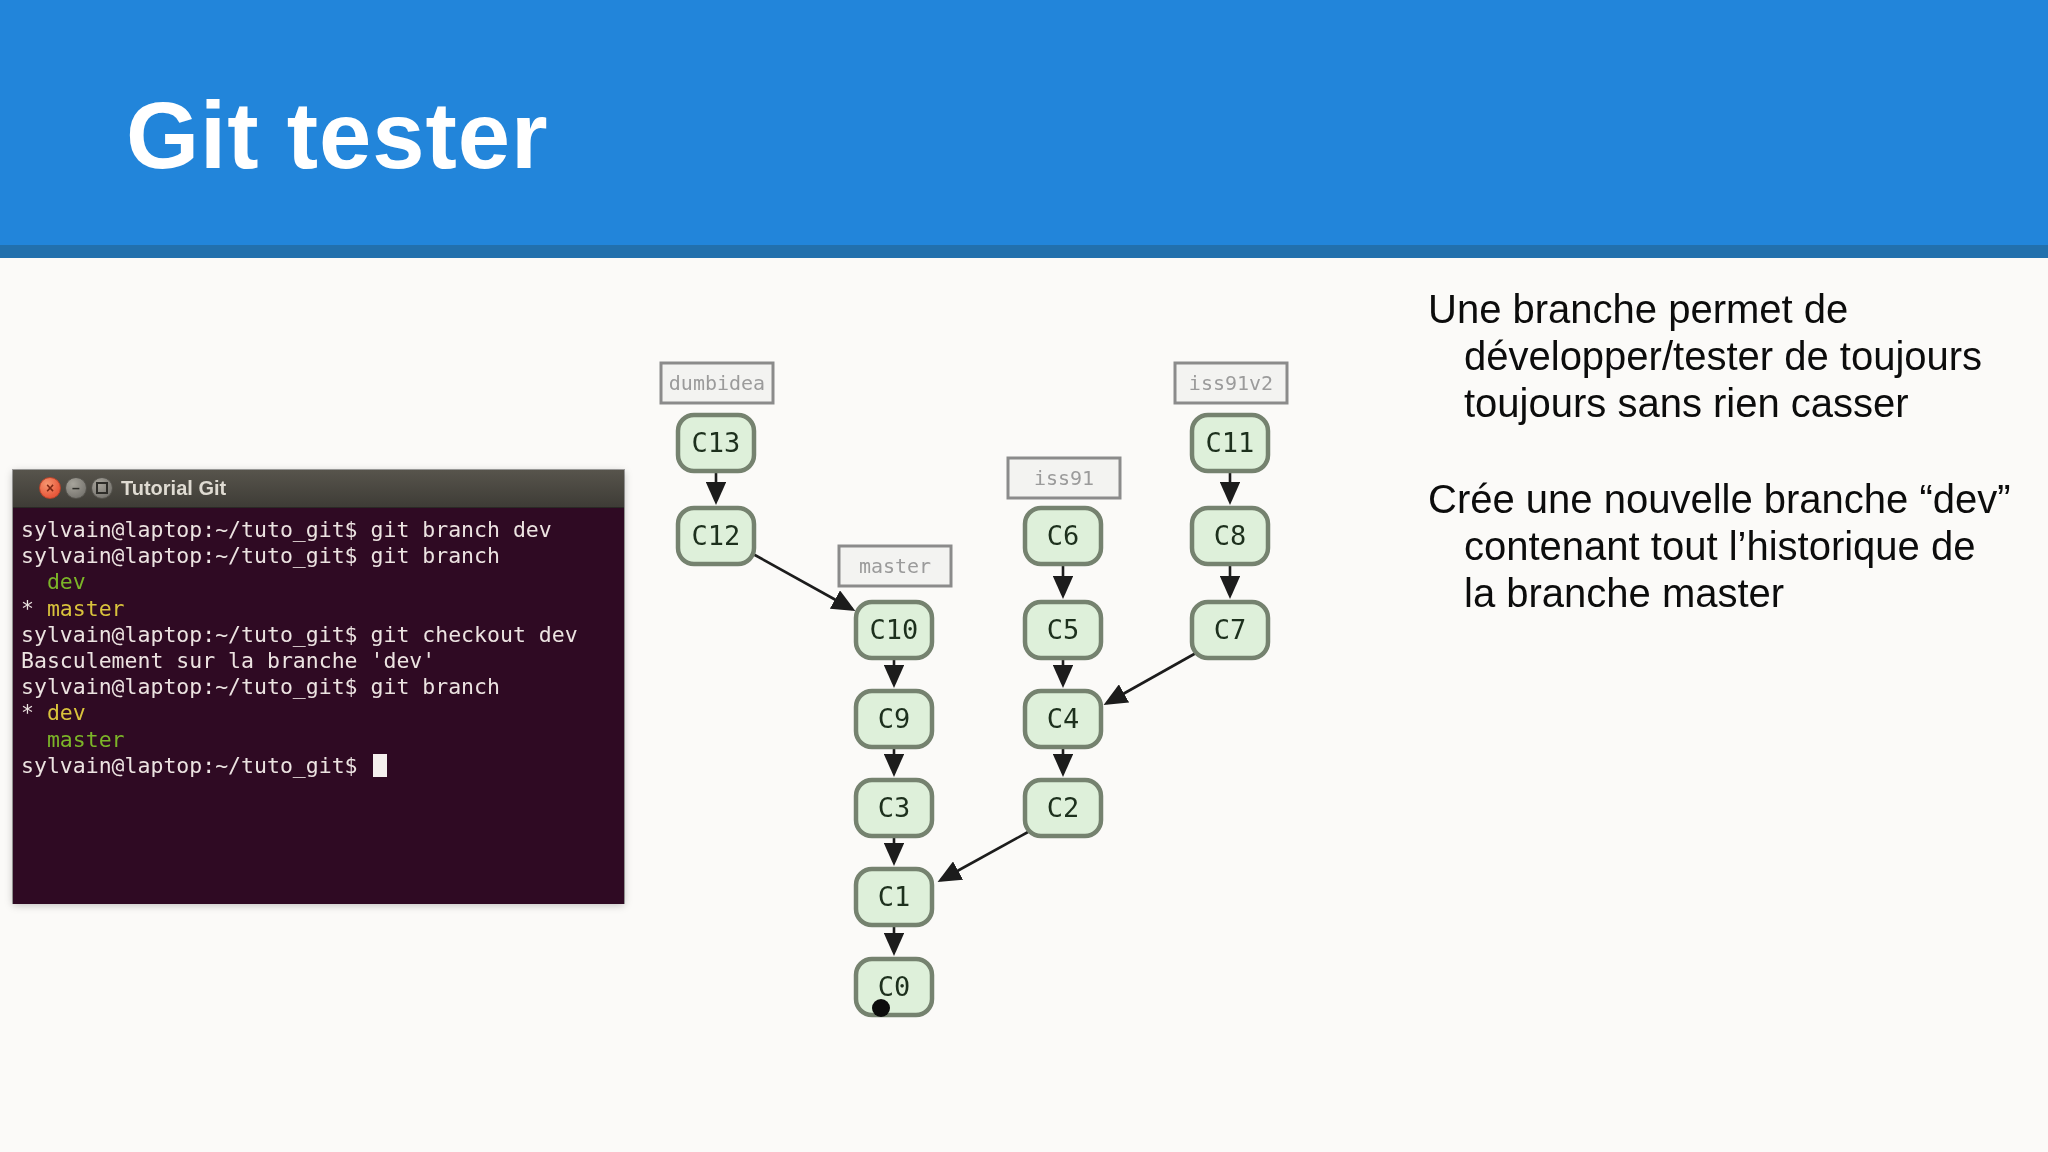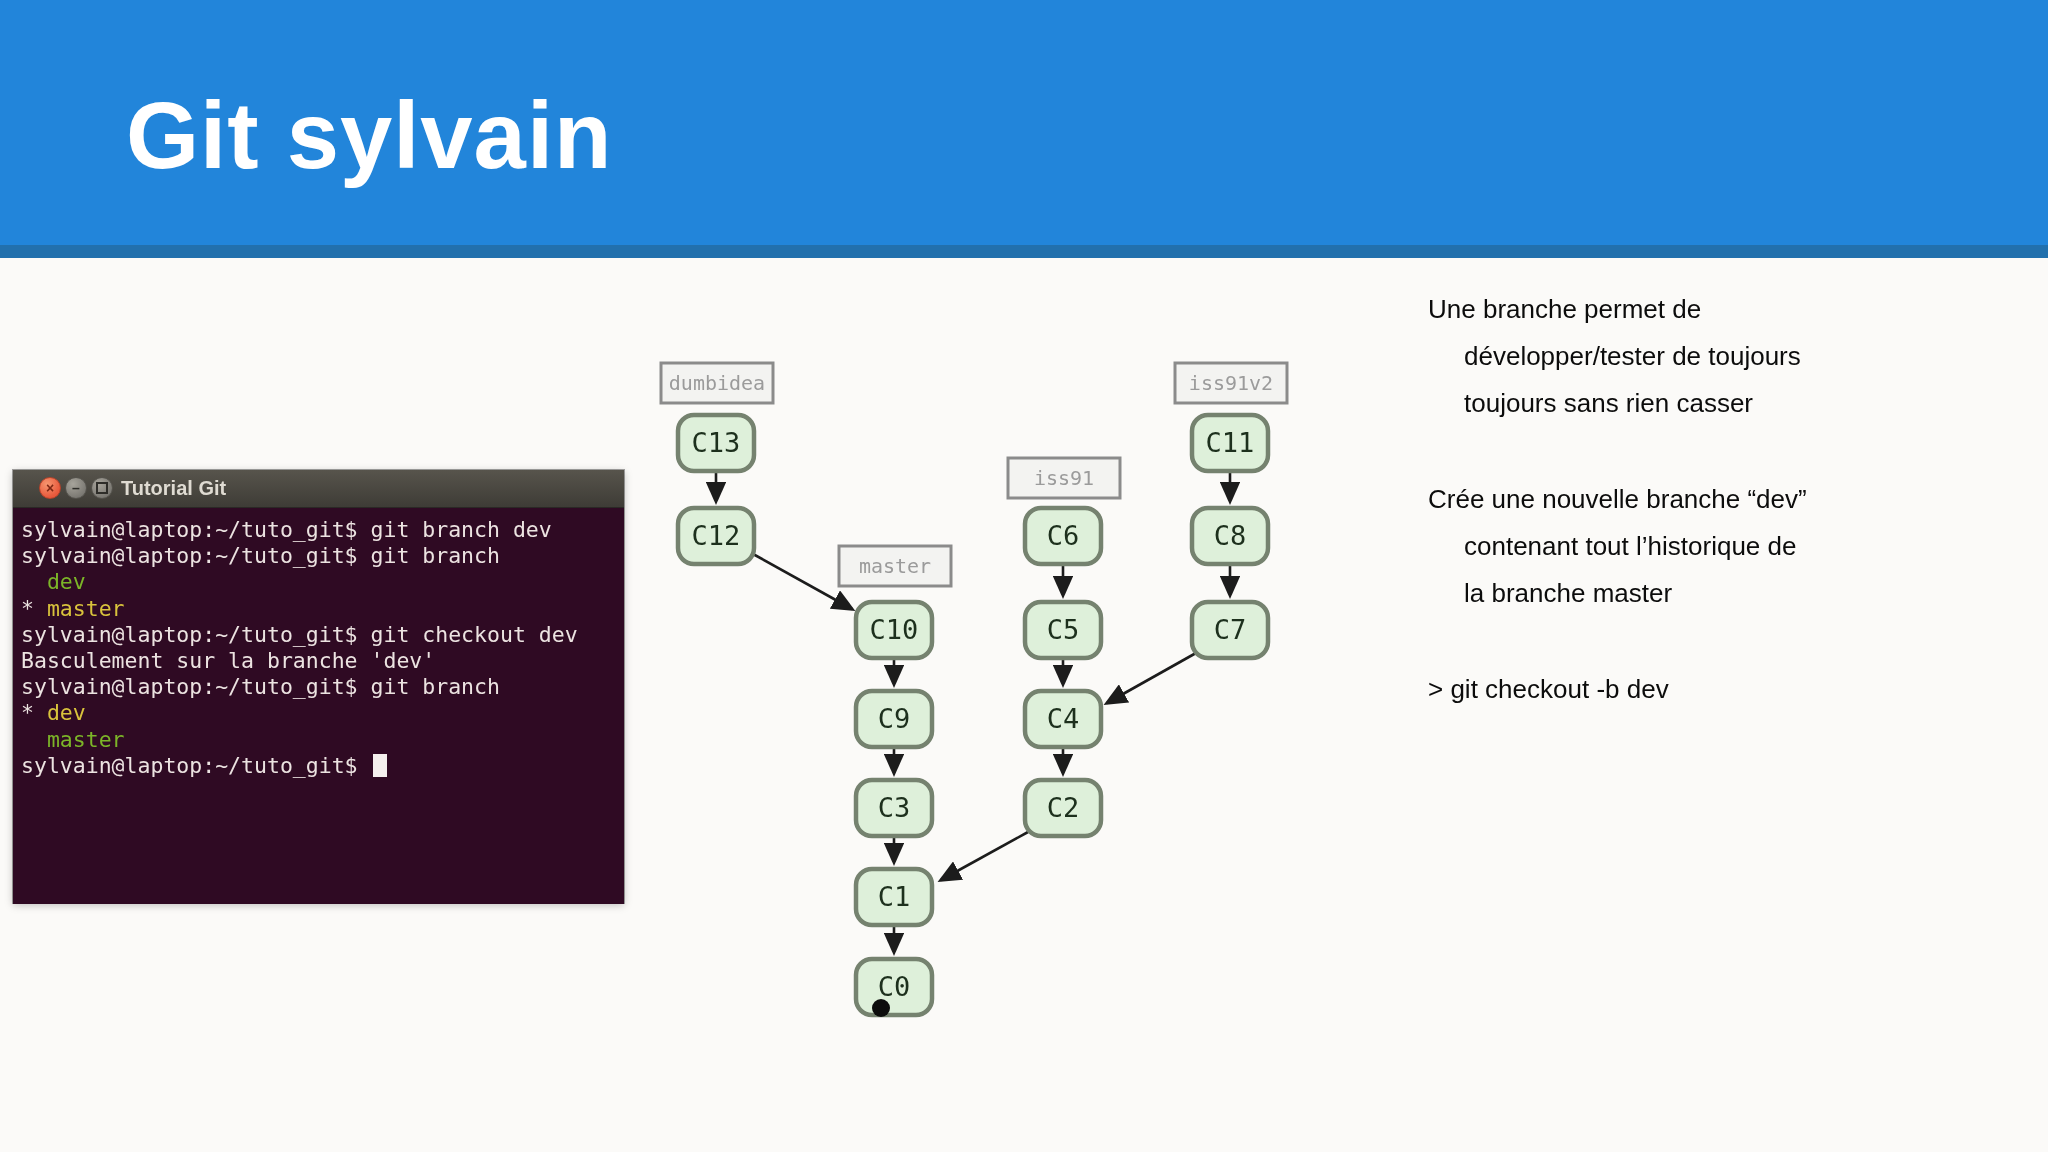--- a/index.html
+++ b/index.html
@@ -44,30 +44,30 @@
     font-size:21.5px;line-height:26.2px;white-space:pre;overflow:hidden;
   }
   .term-line{height:26.2px;}
   .cursor{display:inline-block;width:14px;height:23px;vertical-align:-4px;margin-left:2px;}
   
   .graph-svg{position:absolute;left:0;top:0;width:2048px;height:1152px;pointer-events:none;}
   .graph-svg text{font-family:"DejaVu Sans Mono","Liberation Mono",monospace;}
   
   .notes{position:absolute;left:1428px;top:286px;width:620px;}
   .note-para{margin:0 0 49px 0;}
-  .note-line{font-size:26px;line-height:47px;color:#0c0c0c;white-space:nowrap;}
+  .note-line{font-size:40px;line-height:47px;color:#0c0c0c;white-space:nowrap;}
   .note-line.cont{padding-left:36px;}
 </style>
 </head>
 <body>
 
 <div class="slide">
 
   <div class="header" style="background: rgb(34, 133, 218);">
-    <h1 class="page-title" style="color: rgb(255, 255, 255);">Git sylvain</h1>
+    <h1 class="page-title" style="color: rgb(255, 255, 255);">Git tester</h1>
   </div>
   <div class="header-stripe" style="background: rgb(34, 112, 173);"></div>
 
   <div class="terminal">
     <div class="term-titlebar">
       <span class="term-btn btn-close">×</span>
       <span class="term-btn btn-min">–</span>
       <span class="term-btn btn-max">
           <span class="sq"></span>
         </span>
@@ -176,18 +176,15 @@
       <div class="note-para">
         <div class="note-line">Une branche permet de</div>
         <div class="note-line cont">développer/tester de toujours</div>
         <div class="note-line cont">toujours sans rien casser</div>
       </div>
       <div class="note-para">
         <div class="note-line">Crée une nouvelle branche “dev”</div>
         <div class="note-line cont">contenant tout l’historique de</div>
         <div class="note-line cont">la branche master</div>
       </div>
-      <div class="note-para">
-        <div class="note-line">&gt; git checkout -b dev</div>
-      </div>
     </div>
 
 </div>
 
 </body></html>

